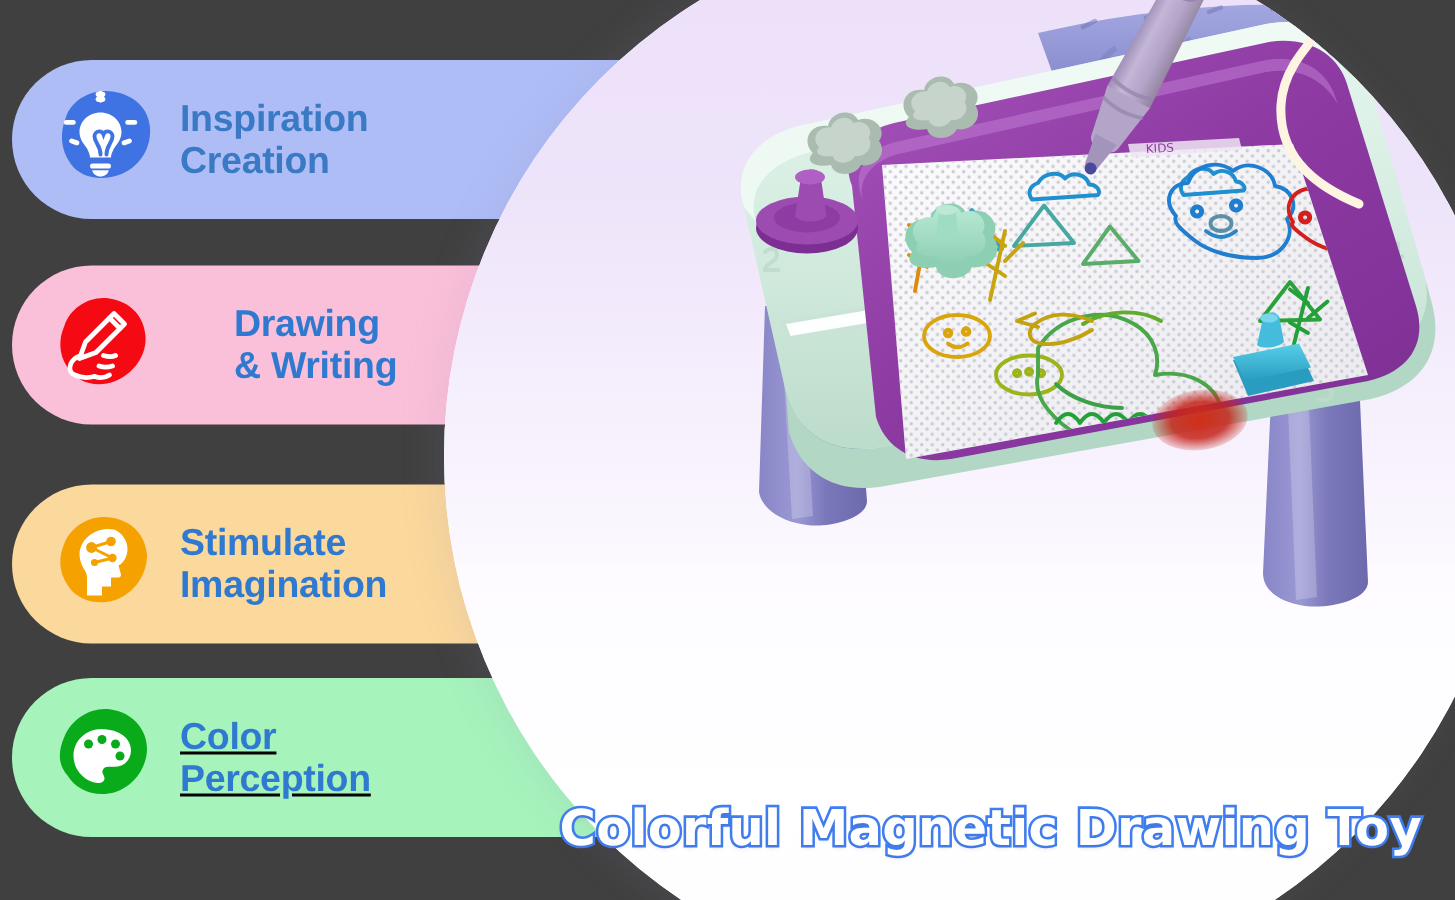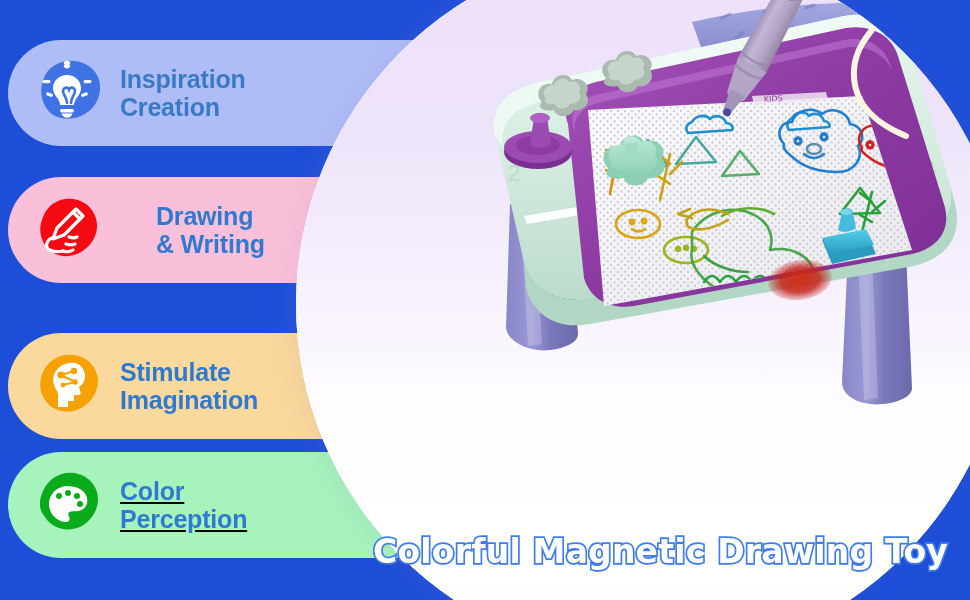--- a/index.html
+++ b/index.html
@@ -3,39 +3,39 @@
 <meta charset="utf-8">
 <title>Colorful Magnetic Drawing Toy</title>
 <style>
   * { margin:0; padding:0; box-sizing:border-box; }
   html,body { width:970px; height:600px; overflow:hidden; }
   body {
     font-family:"Liberation Sans", sans-serif;
     background:#ffffff;
     position:relative;
   }
-  .stage { position:absolute; inset:0; width:970px; height:600px; overflow:hidden; background:#1d4ed8; }
+  .stage { position:absolute; inset:0; width:970px; height:600px; overflow:hidden; background:#404040; }
 
   
   .badges { position:absolute; left:0; top:0; width:520px; height:600px; z-index:3; }
   .badge {
     position:absolute; left:8px; height:106px; width:470px;
     border-radius:53px; display:flex; align-items:center;
     padding-left:22px;
   }
   .badge .blob { position:relative; width:74px; height:74px; flex:0 0 74px; }
   .badge .blob svg { position:absolute; left:0; top:0; width:74px; height:74px; }
   .badge .btxt {
     margin-left:16px; font-size:25px; font-weight:bold; line-height:1.12;
     letter-spacing:-0.2px; white-space:pre-line;
   }
 
   #badge-0 { top:40px;  background:#aebdf6; }
   #badge-1 { top:177px; background:#fbc0d9;gap:36px; }
-  #badge-2 { top:333px; background:#fbd89b; }
+  #badge-2 { top:323px; background:#fbd89b; }
   #badge-3 { top:452px; background:#a6f3bc;text-decoration:underline; }
 
   
   .hero-circle {
     position:absolute; z-index:4;
     left:296px; top:-52px; width:712px; height:712px; border-radius:50%;
     background:
       radial-gradient(circle at 72% 18%, #f3e9fb 0%, #f6eefc 34%, #fbf7fe 58%, #ffffff 78%);
     box-shadow:-6px 0 26px rgba(150,130,180,.12);
     overflow:hidden;

